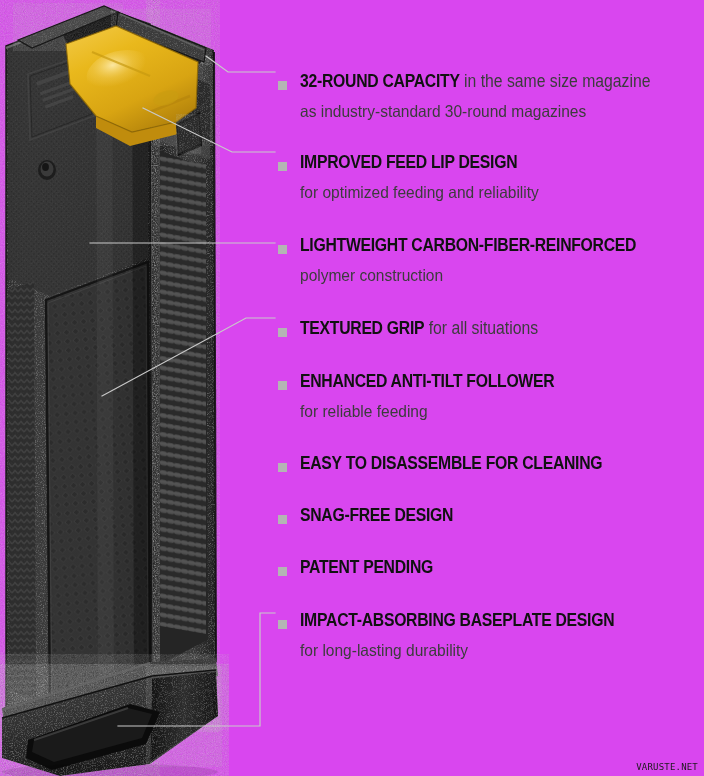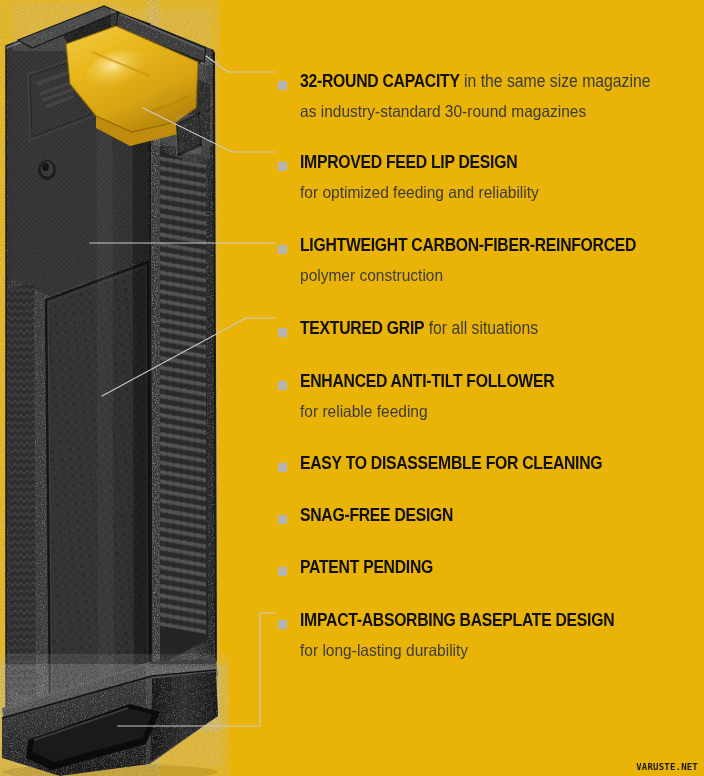--- a/index.html
+++ b/index.html
@@ -2,21 +2,21 @@
 <html><head>
 <meta charset="utf-8">
 <style>
   * { margin:0; padding:0; box-sizing:border-box; }
   html, body {
     width:704px; height:776px;
     background:#ffffff;
     font-family:"Liberation Sans", sans-serif;
     overflow:hidden;
   }
-  #stage { position:relative; width:704px; height:776px; background:#eab308; }
+  #stage { position:relative; width:704px; height:776px; background:#d946ef; }
 
   
   #product { position:absolute; left:0; top:0; width:262px; height:776px; }
   #product svg { display:block; width:262px; height:776px; }
 
   
   #leaders { position:absolute; left:0; top:0; width:704px; height:776px; pointer-events:none; }
 
   
   #features { position:absolute; left:278px; top:0; width:426px; height:776px; }
@@ -52,21 +52,21 @@
     transform:scaleX(0.94);
     transform-origin:left center;
     line-height:1;
   }
 
   
   #watermark {
     position:absolute; right:6px; bottom:4px;
     font-family:"DejaVu Sans Mono", monospace;
     font-size:9px;
-    font-weight:700;
+    font-weight:400;
     letter-spacing:0.2px;
     color:#1a1a1a;
     margin-left:17px;
   }
 </style>
 </head>
 <body>
 
 <div id="stage">
 

